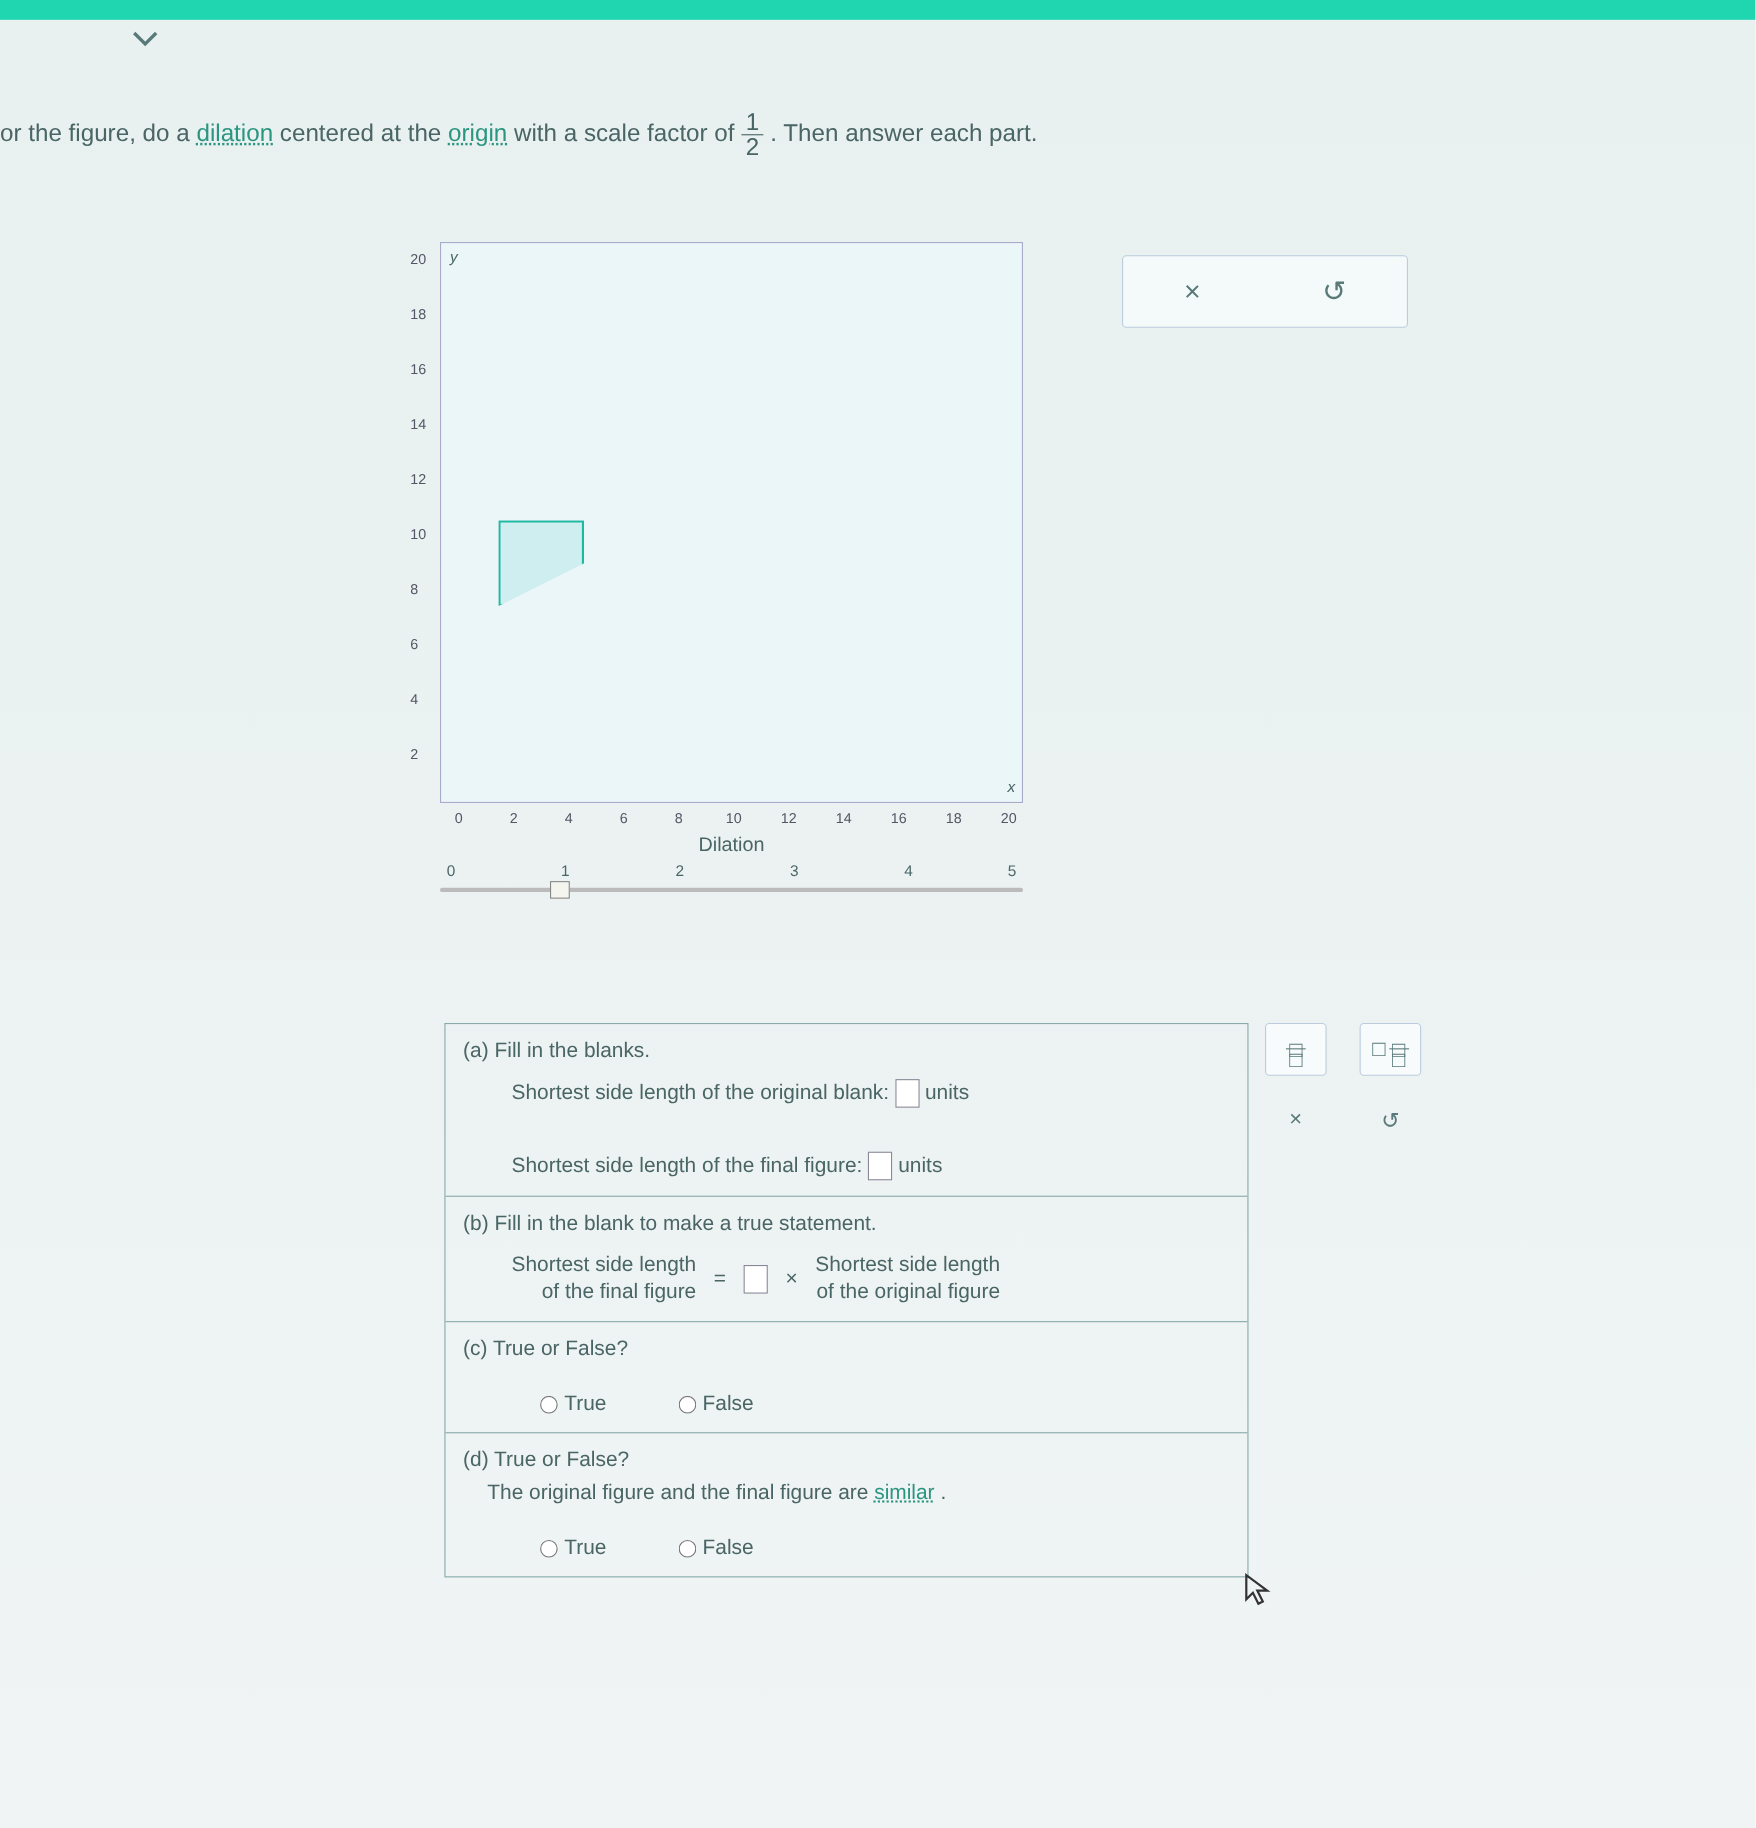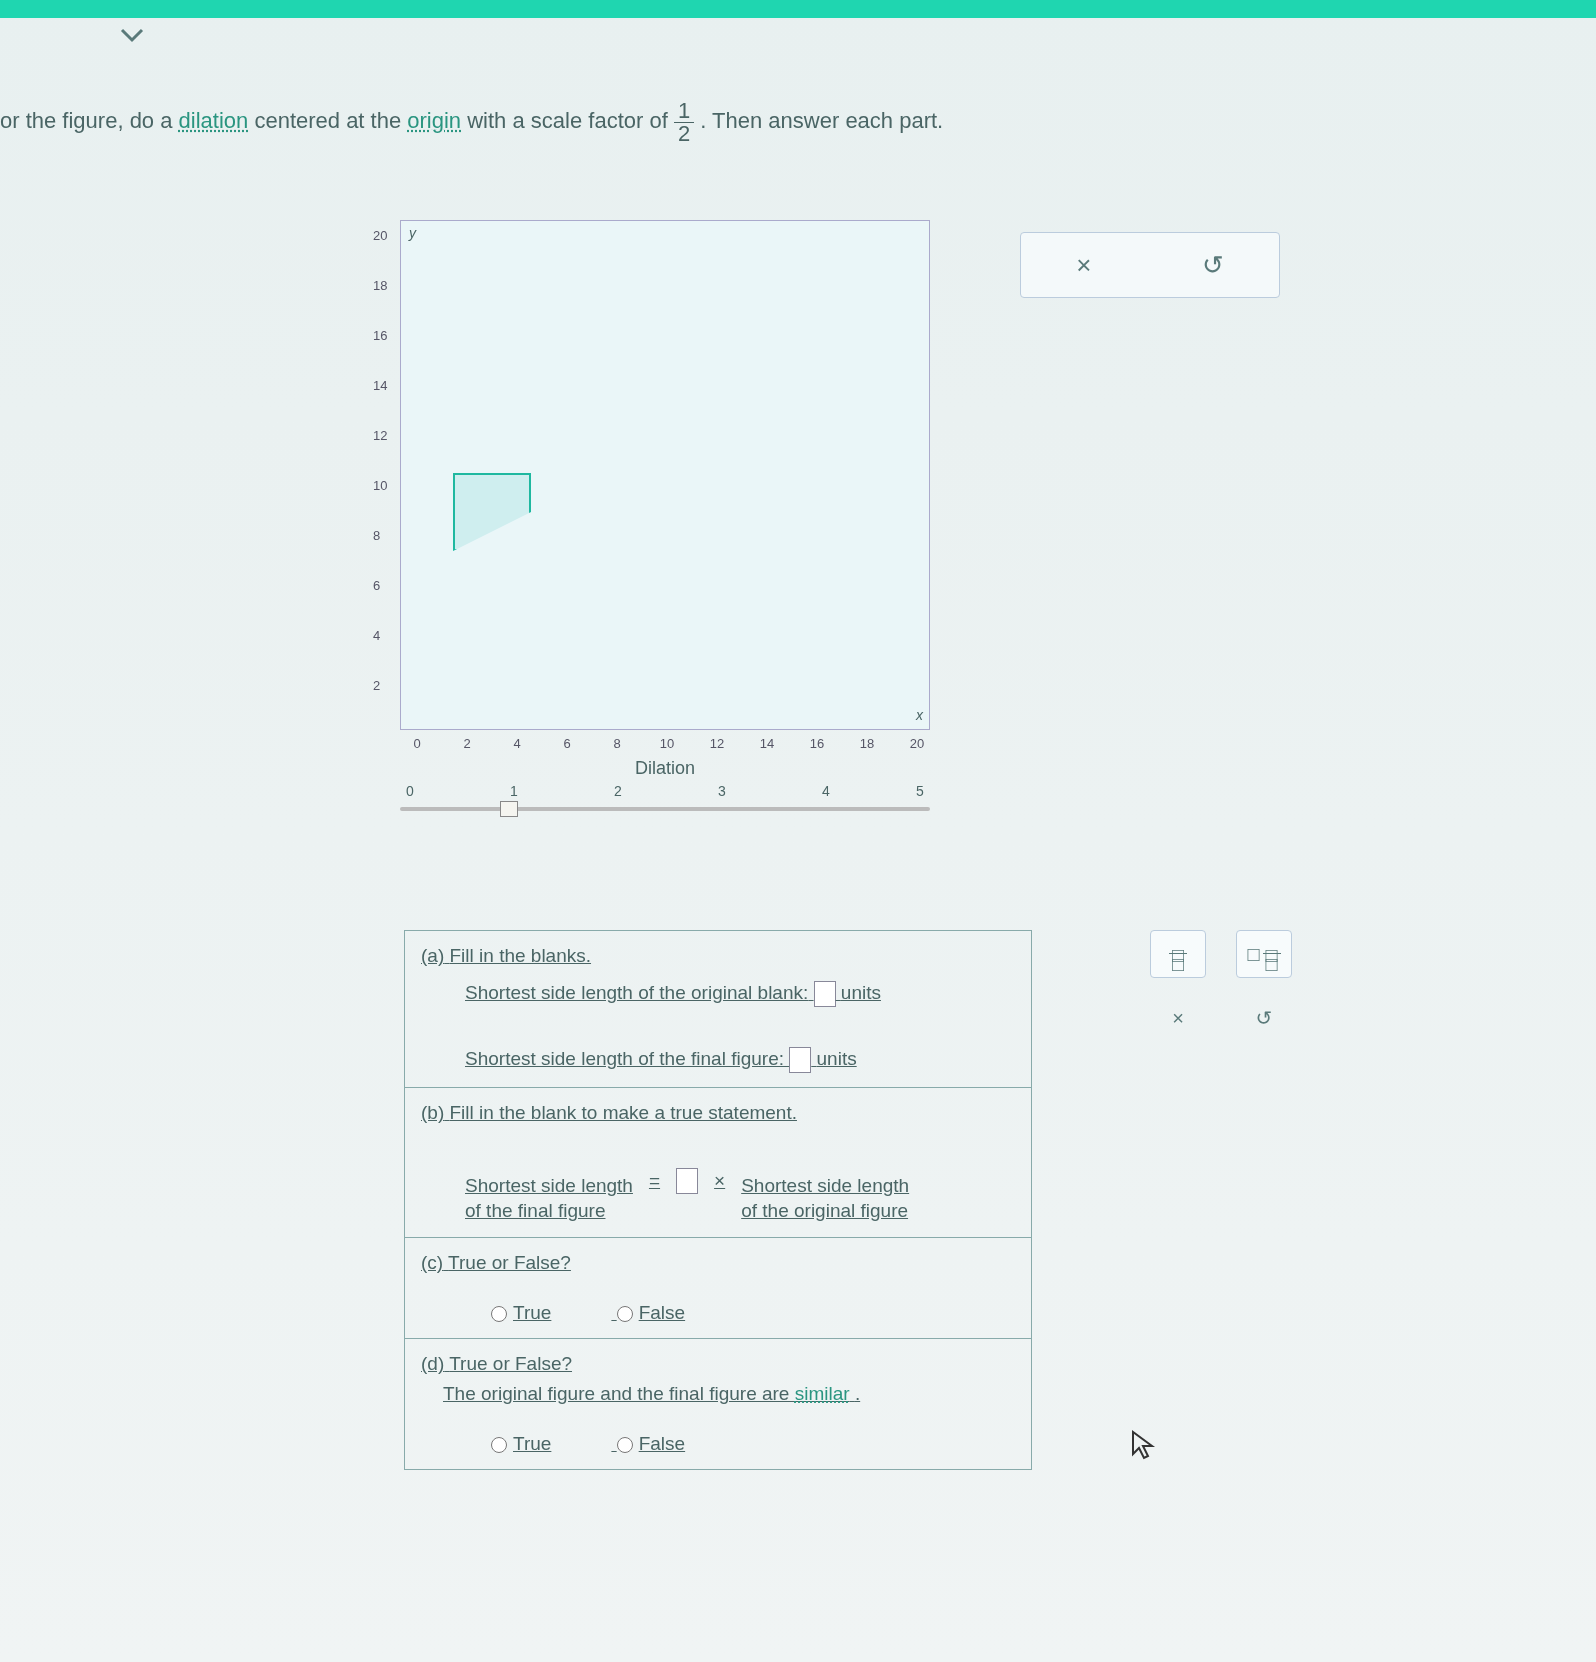--- a/index.html
+++ b/index.html
@@ -77,37 +77,36 @@
     display: flex;
     justify-content: space-around;
     align-items: center;
     font-size: 26px;
     color: #5a7a7a;
   }
   .questions {
     position: absolute;
     top: 930px;
     left: 404px;
-    width: 628px;
+    width: 731px;
     border: 1px solid #8aa;
     font-size: 19px;
-    text-decoration: underline;
   }
   .qsection { border-bottom: 1px solid #8aa; padding: 14px 16px; }
   .qsection:last-child { border-bottom: none; }
   .indent { padding-left: 44px; margin-top: 14px; }
   .blank-box {
     display: inline-block; width: 22px; height: 26px;
     border: 1px solid #889; background: #fff; vertical-align: middle;
   }
   .radio-row { padding-left: 70px; margin-top: 28px; }
   .radio-row label { margin-right: 60px; }
   input[type=radio]{ width:16px; height:16px; vertical-align: middle; margin-right: 6px; }
   .eq-row { display: flex; align-items: center; gap: 16px; padding-left: 44px; margin-top: 14px; }
-  .eq-col { text-align: left; line-height: 1.3; margin-top: 36px; }
+  .eq-col { text-align: right; line-height: 1.3; }
   .side-tools {
     position: absolute;
     top: 930px;
     left: 1150px;
     width: 210px;
   }
   .tool-row { display: flex; gap: 30px; margin-bottom: 16px; }
   .tool-box {
     width: 56px; height: 48px; border: 1px solid #bcd; background: #f7fbfc;
     border-radius: 4px; display: flex; align-items:center; justify-content:center;

